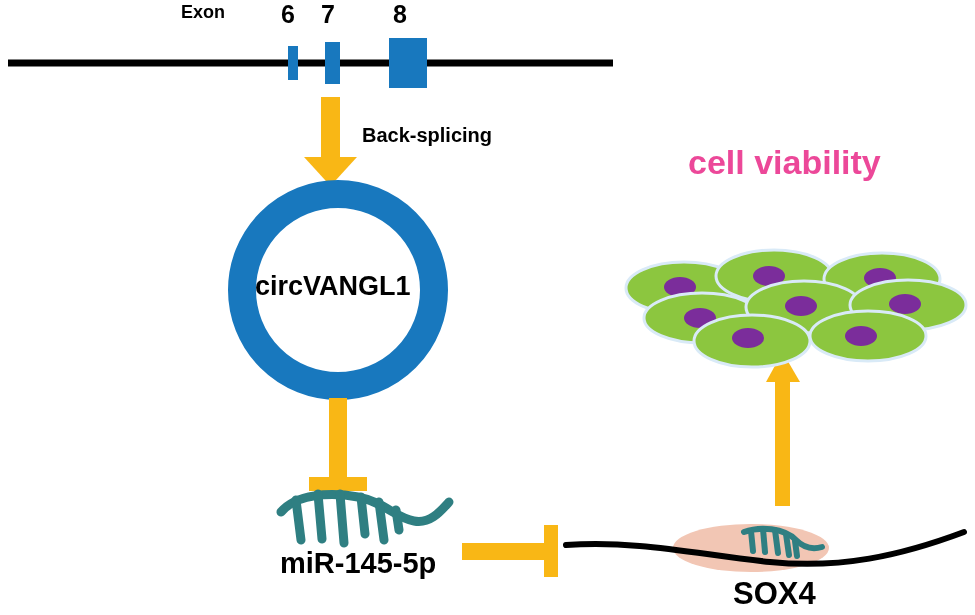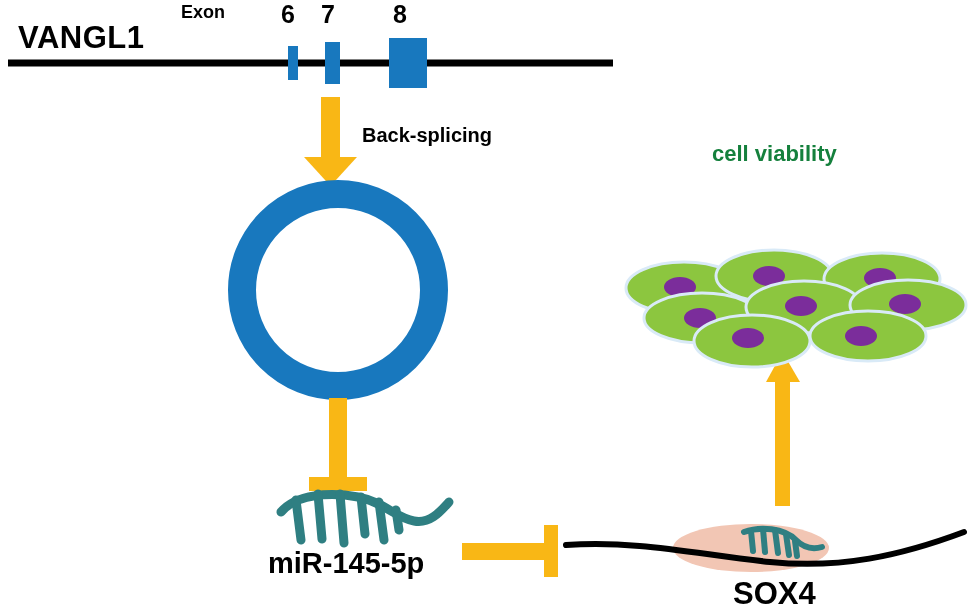--- a/index.html
+++ b/index.html
@@ -32,31 +32,30 @@
     line-height: 1;
     user-select: none;
   }
   #label-vangl1 { left: 18px;  top: 22px;  font-size: 31px; letter-spacing: 0.5px; }
   #label-exon   { left: 181px; top: 3px;   font-size: 18px; }
   #label-exon6  { left: 281px; top: 2px;   font-size: 25px; }
   #label-exon7  { left: 321px; top: 2px;   font-size: 25px; }
   #label-exon8  { left: 393px; top: 2px;   font-size: 25px; }
   #label-backsplicing { left: 362px; top: 125px; font-size: 20px; }
   #label-circ   { left: 255px; top: 273px; font-size: 27px; }
-  #label-mir    { left: 268px; top: 549px; font-size: 29px; }
+  #label-mir    { left: 280px; top: 549px; font-size: 29px; }
   #label-sox4   { left: 733px; top: 578px; font-size: 31px; }
   #outcomes {
     position: absolute;
     left: 688px;
     top: 139px;
-    font-size: 22px;
+    font-size: 34px;
     font-weight: bold;
-    color: #15803d;
+    color: #ec4899;
     line-height: 1.36;
-    margin-left: 24px;
   }
   #outcomes div { white-space: nowrap; }
 </style>
 </head>
 <body>
 
 <div id="figure">
 
   <svg width="975" height="615" viewBox="0 0 975 615" xmlns="http://www.w3.org/2000/svg">
 
@@ -143,32 +142,32 @@
         <ellipse cx="752" cy="341" rx="58" ry="26" fill="#8CC63F" stroke="#D9EAF7" stroke-width="3"></ellipse>
         <ellipse cx="748" cy="338" rx="16" ry="10" fill="#7B2D9B"></ellipse>
       </g>
       <g>
         <ellipse cx="868" cy="336" rx="58" ry="25" fill="#8CC63F" stroke="#D9EAF7" stroke-width="3"></ellipse>
         <ellipse cx="861" cy="336" rx="16" ry="10" fill="#7B2D9B"></ellipse>
       </g>
     </g>
   </svg>
 
-  <div class="lbl" id="label-vangl1">VANGL1</div>
 
   <div class="lbl" id="label-exon">Exon</div>
 
   <div class="lbl" id="label-exon6">6</div>
 
   <div class="lbl" id="label-exon7">7</div>
 
   <div class="lbl" id="label-exon8">8</div>
 
   <div class="lbl" id="label-backsplicing">Back-splicing</div>
 
+  <div class="lbl" id="label-circ">circVANGL1</div>
 
   <div class="lbl" id="label-mir">miR-145-5p</div>
 
   <div class="lbl" id="label-sox4">SOX4</div>
 
   <div id="outcomes">
     <div>cell viability</div>
   </div>
 
 </div>

